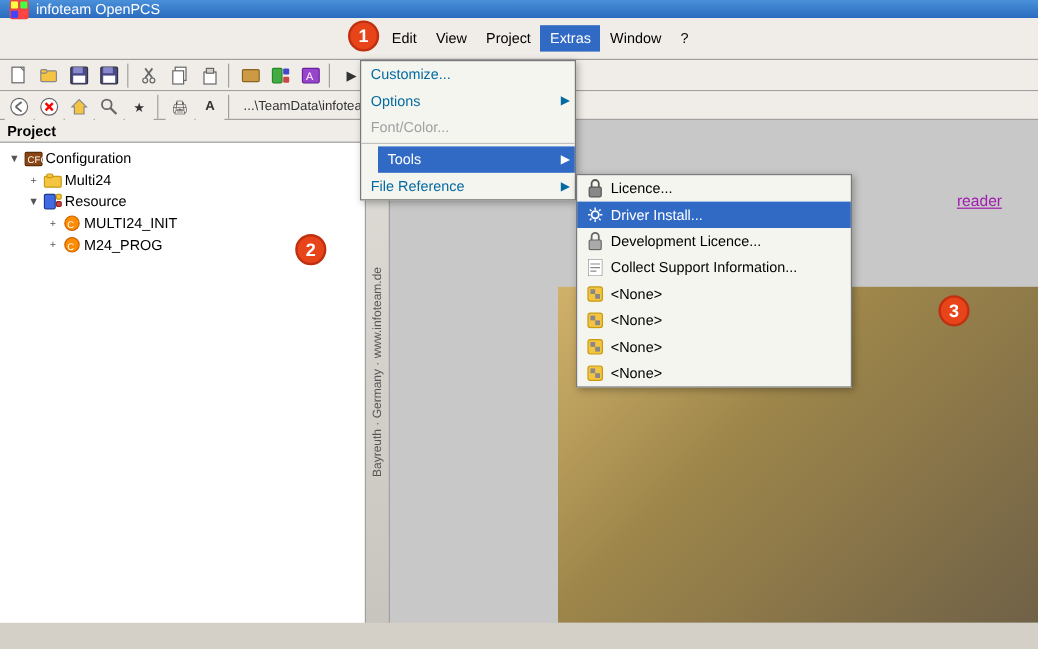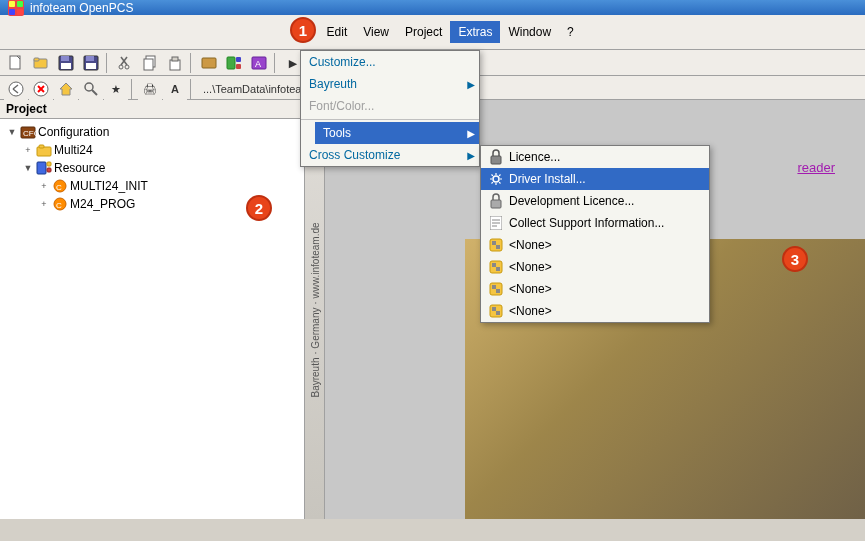--- a/index.html
+++ b/index.html
@@ -492,33 +492,33 @@
     <div style="position:absolute;right:30px;top:60px;color:#a21caf;text-decoration:underline;font-size:13px;cursor:pointer;">reader</div>
   </div>
 </div>
 
 <div class="menu-container" style="left: 300px; top: 50px;">
   <div class="dropdown">
     <div class="dropdown-item">
       <span>Customize...</span>
     </div>
     <div class="dropdown-item">
-      <span>Bayreuth</span>
+      <span>Options</span>
       <span class="submenu-arrow">▶</span>
     </div>
     <div class="dropdown-item disabled">
       <span>Font/Color...</span>
     </div>
     <div class="dropdown-separator"></div>
     <div class="dropdown-item active">
       <span>Tools</span>
       <span class="submenu-arrow">▶</span>
     </div>
     <div class="dropdown-item">
-      <span>Cross Customize</span>
+      <span>File Reference</span>
       <span class="submenu-arrow">▶</span>
     </div>
   </div>
 
   <div class="submenu">
 
     <div class="submenu-item">
       <span class="submenu-icon">
         <svg width="14" height="16" viewBox="0 0 14 16">
           <rect x="2" y="7" width="10" height="8" rx="1" fill="#888" stroke="#555"></rect>

